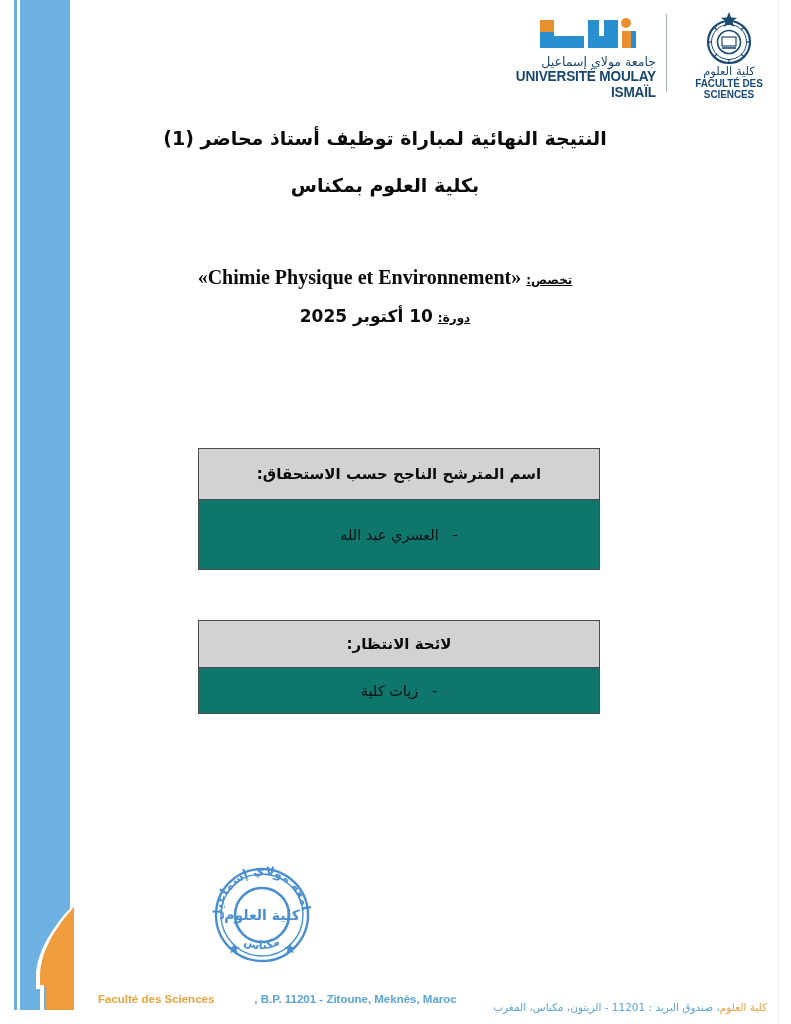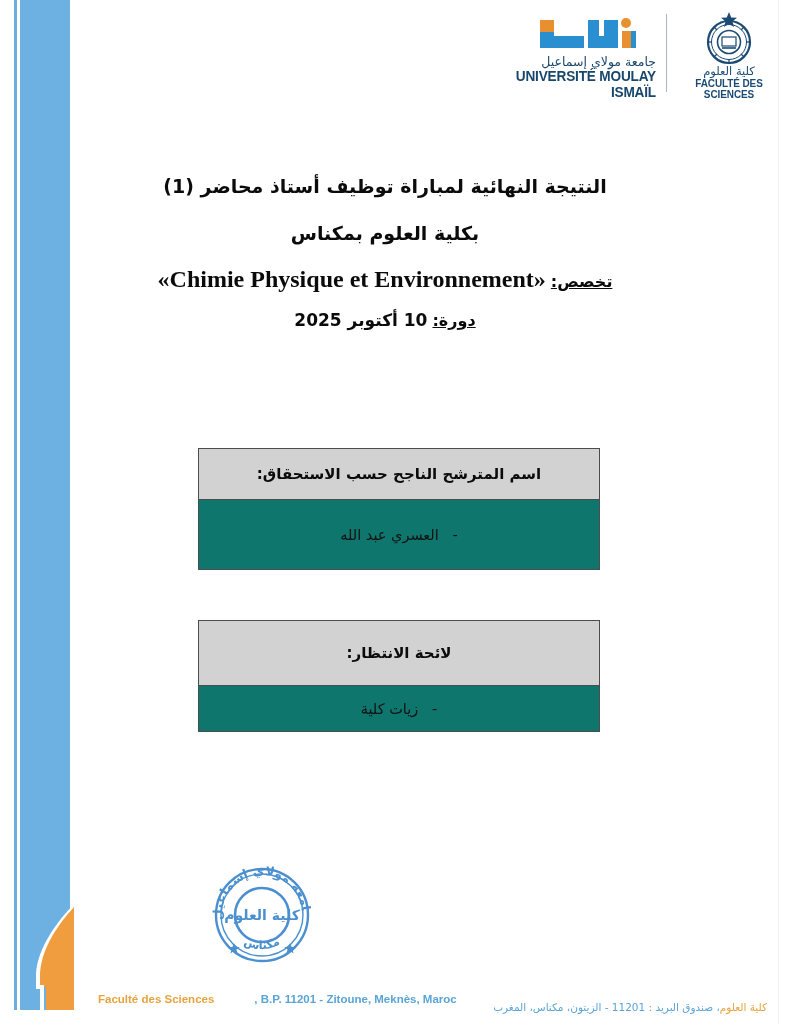--- a/index.html
+++ b/index.html
@@ -142,21 +142,20 @@
     width: 530px;
     direction: rtl;
     text-align: center;
   }
   .title-line {
     font-family: "DejaVu Sans", sans-serif;
     font-size: 19px;
     font-weight: bold;
     color: #0b0b0b;
     line-height: 1.1;
-    margin-top: 48px;
   }
   .title-line.second {
     margin-top: 26px;
   }
 
   .spec-block {
     position: absolute;
     left: 120px;
     top: 266px;
     width: 530px;
@@ -164,26 +163,26 @@
     text-align: center;
   }
   .spec-line {
     font-size: 20px;
     font-weight: bold;
     color: #0b0b0b;
     line-height: 1.1;
   }
   .spec-line .ar-label {
     font-family: "DejaVu Sans", sans-serif;
-    font-size: 16px;
+    font-size: 12px;
     text-decoration: underline;
   }
   .spec-line .fr-val {
     font-family: "Liberation Serif", serif;
-    font-size: 24px;
+    font-size: 20px;
     font-weight: bold;
     direction: ltr;
     unicode-bidi: embed;
   }
   .spec-line.second {
     margin-top: 16px;
   }
   .spec-line .ar-date {
     font-family: "DejaVu Sans", sans-serif;
     font-size: 17px;
@@ -205,21 +204,21 @@
   .tbl-header {
     background: #d2d2d2;
     border-bottom: 1px solid #4c4c4c;
     height: 51px;
     display: flex;
     align-items: center;
     justify-content: center;
     padding: 16px 14px;
     box-sizing: border-box;
   }
-  .result-table.t2 .tbl-header { height: 65px; text-align: right; }
+  .result-table.t2 .tbl-header { height: 47px; text-align: right; }
   .tbl-header-text {
     font-family: "DejaVu Sans", sans-serif;
     font-size: 15px;
     font-weight: bold;
     color: #0b0b0b;
   }
   .tbl-body {
     background: #0f766e;
     height: 69px;
     display: flex;

